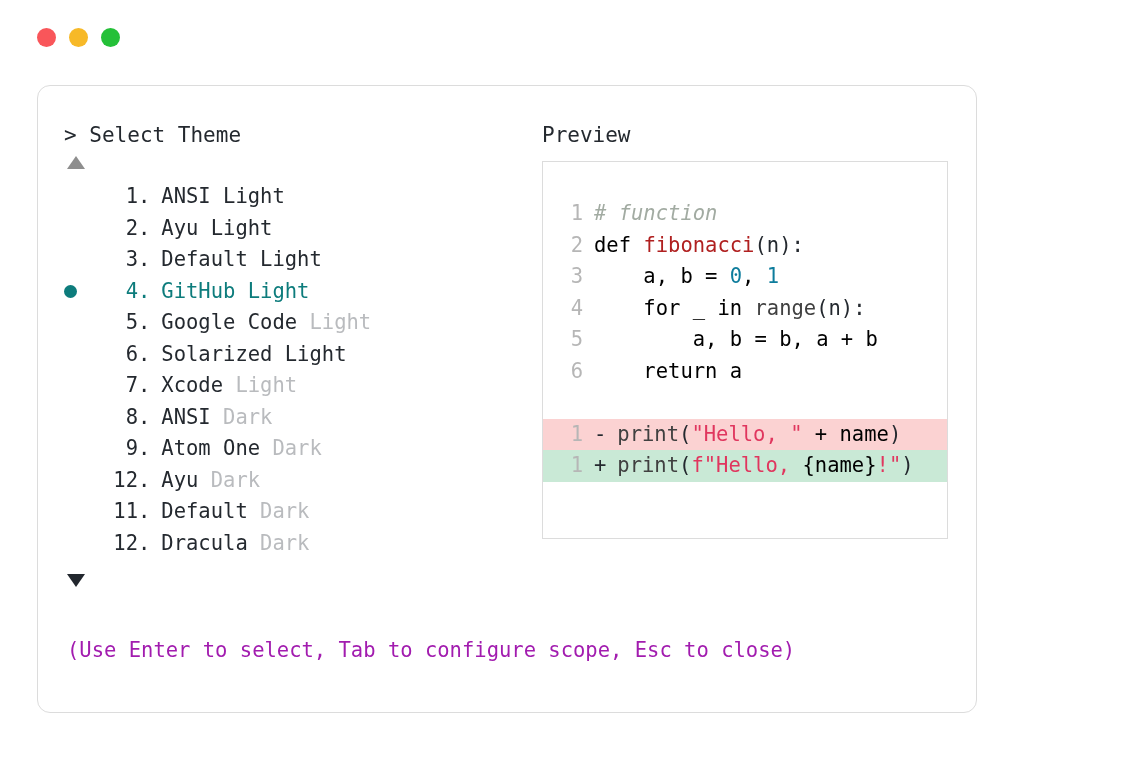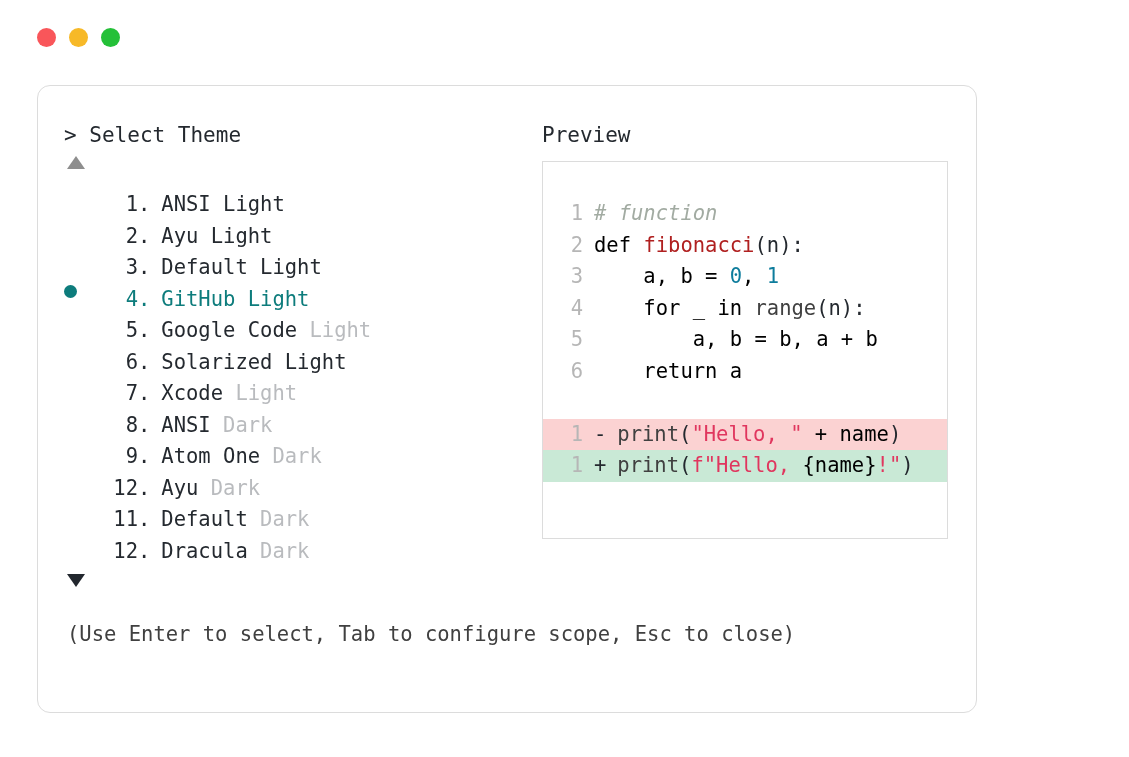--- a/index.html
+++ b/index.html
@@ -136,21 +136,20 @@
   .dot-cell {
     flex: 0 0 auto;
     color: #24292f;
     padding-right: 11px;
   }
   .name-cell {
     color: #24292f;
   }
   .suffix {
     padding-left: 0;
-    margin-top: 8px;
   }
   .suffix-dim { color: #b9bbbe; }
   .suffix-solid { color: #24292f; }
   .theme-row.selected .num-cell,
   .theme-row.selected .dot-cell,
   .theme-row.selected .name-cell,
   .theme-row.selected .suffix {
     color: #0d7c7c;
   }
 
@@ -196,24 +195,24 @@
   .tok-comment { color: #a2aba2; font-style: italic; }
   .tok-func    { color: #b02020; }
   .tok-num     { color: #0d7c9c; }
   .tok-builtin { color: #404040; }
   .tok-string  { color: #e0365e; }
   .tok-plain   { color: #000000; text-align: right; }
   .tok-paren   { color: #24292f; }
 
   
   .hint {
-    margin-top: 22px;
+    margin-top: 38px;
     font-size: 20.5px;
     line-height: 30px;
-    color: #404040;
+    color: #a21caf;
     white-space: pre;
     padding-left: 3px;
   }
 </style>
 </head>
 <body>
 
 <div class="titlebar">
   <span class="dot" id="tl-0" style="background: rgb(249, 86, 90);"></span>
   <span class="dot" id="tl-1" style="background: rgb(247, 185, 40);"></span>

